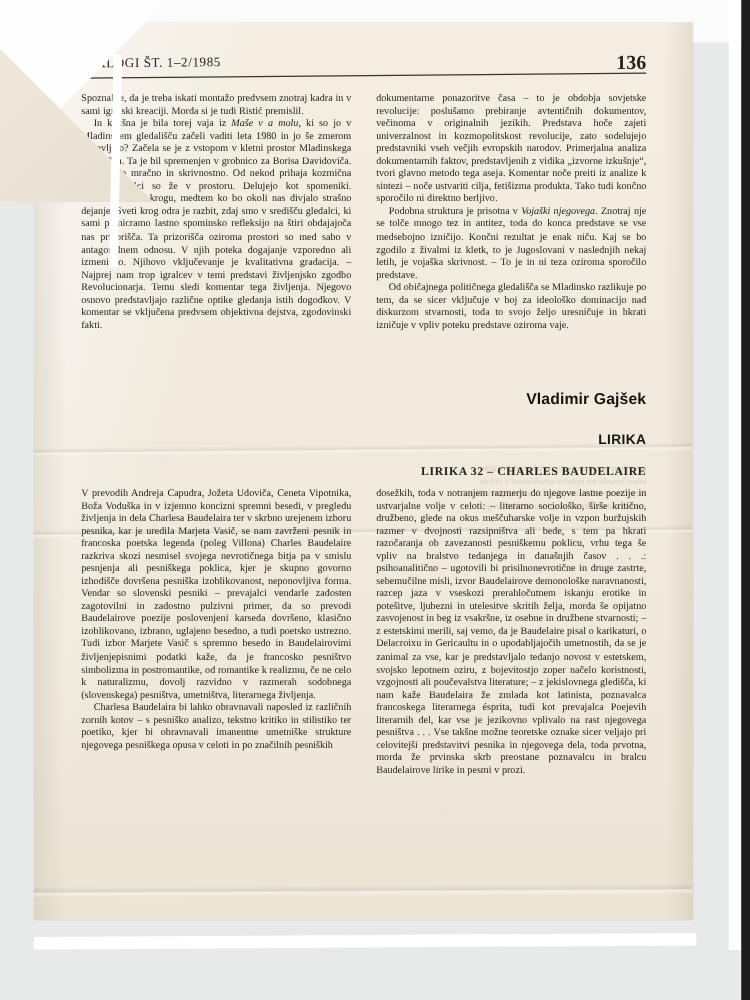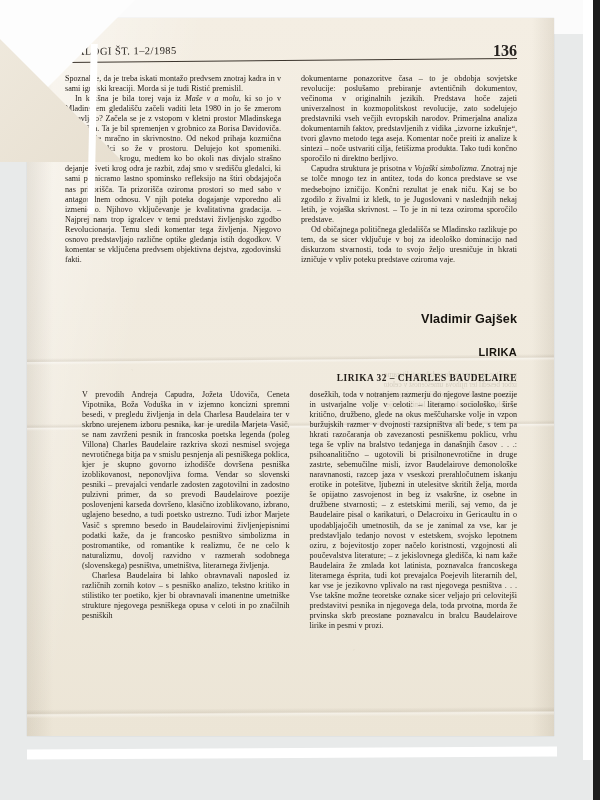--- a/index.html
+++ b/index.html
@@ -228,21 +228,21 @@
     margin: 20px 0 0 0;
   }
   #piece-title {
     font-family: "Liberation Serif", serif;
     font-size: 9.4px;
     letter-spacing: 0.5px;
     color: #221d18;
     margin: 15px 0 0 0;
   }
 
-  #section-bottom { margin-top: 7px; margin-left: 17px; }
+  #section-bottom { margin-top: 7px; }
 
   
   .ghost {
     position: absolute;
     left: 40px;
     width: 450px;
     font-family: "Liberation Serif", serif;
     font-size: 7.4px;
     line-height: 9.4px;
     color: rgba(96,84,66,0.20);
@@ -293,21 +293,21 @@
     <div class="cols" id="section-top">
       <div class="col">
         <p class="body-text">Spoznal je, da je treba iskati montažo predvsem znotraj kadra in v sami igralski kreaciji. Morda si je tudi Ristić premislil.</p>
         <p class="body-text">
           <span>In kakšna je bila torej vaja iz </span><i>Maše v a molu</i><span>, ki so jo v Mladinskem gledališču začeli vaditi leta 1980 in jo še zmerom ponavljajo? Začela se je z vstopom v kletni prostor Mladinskega gledališča. Ta je bil spremenjen v grobnico za Borisa Davidoviča. Vzdušje je mračno in skrivnostno. Od nekod prihaja kozmična glasba. Igralci so že v prostoru. Delujejo kot spomeniki. Posedemo se v krogu, medtem ko bo okoli nas divjalo strašno dejanje. Sveti krog odra je razbit, zdaj smo v središču gledalci, ki sami prenicramo lastno spominsko refleksijo na štiri obdajajoča nas prizorišča. Ta prizorišča oziroma prostori so med sabo v antagonalnem odnosu. V njih poteka dogajanje vzporedno ali izmenično. Njihovo vključevanje je kvalitativna gradacija. – Najprej nam trop igralcev v temi predstavi življenjsko zgodbo Revolucionarja. Temu sledi komentar tega življenja. Njegovo osnovo predstavljajo različne optike gledanja istih dogodkov. V komentar se vključena predvsem objektivna dejstva, zgodovinski fakti.</span>
         </p>
       </div>
       <div class="col">
         <p class="body-text">dokumentarne ponazoritve časa – to je obdobja sovjetske revolucije: poslušamo prebiranje avtentičnih dokumentov, večinoma v originalnih jezikih. Predstava hoče zajeti univerzalnost in kozmopolitskost revolucije, zato sodelujejo predstavniki vseh večjih evropskih narodov. Primerjalna analiza dokumentarnih faktov, predstavljenih z vidika „izvorne izkušnje“, tvori glavno metodo tega aseja. Komentar noče preiti iz analize k sintezi – noče ustvariti cilja, fetišizma produkta. Tako tudi končno sporočilo ni direktno berljivo.</p>
         <p class="body-text">
-          <span>Capudra struktura je prisotna v </span><i>Vojaški simbolizma</i><span>. Znotraj nje se tolče mnogo tez in antitez, toda do konca predstave se vse medsebojno izničijo. Končni rezultat je enak niču. Kaj se bo zgodilo z živalmi iz kletk, to je Jugoslovani v naslednjih nekaj letih, je vojaška skrivnost. – To je in ni teza oziroma sporočilo predstave.</span>
+          <span>Podobna struktura je prisotna v </span><i>Vojaški njegovega</i><span>. Znotraj nje se tolče mnogo tez in antitez, toda do konca predstave se vse medsebojno izničijo. Končni rezultat je enak niču. Kaj se bo zgodilo z živalmi iz kletk, to je Jugoslovani v naslednjih nekaj letih, je vojaška skrivnost. – To je in ni teza oziroma sporočilo predstave.</span>
         </p>
         <p class="body-text">Od običajnega političnega gledališča se Mladinsko razlikuje po tem, da se sicer vključuje v boj za ideološko dominacijo nad diskurzom stvarnosti, toda to svojo željo uresničuje in hkrati izničuje v vpliv poteku predstave oziroma vaje.</p>
       </div>
     </div>
 
     <div id="article-head">
       <h1 id="author-name">Vladimir Gajšek</h1>
       <h2 id="work-title">LIRIKA</h2>
       <h3 id="piece-title">LIRIKA 32 – CHARLES BAUDELAIRE</h3>
     </div>

